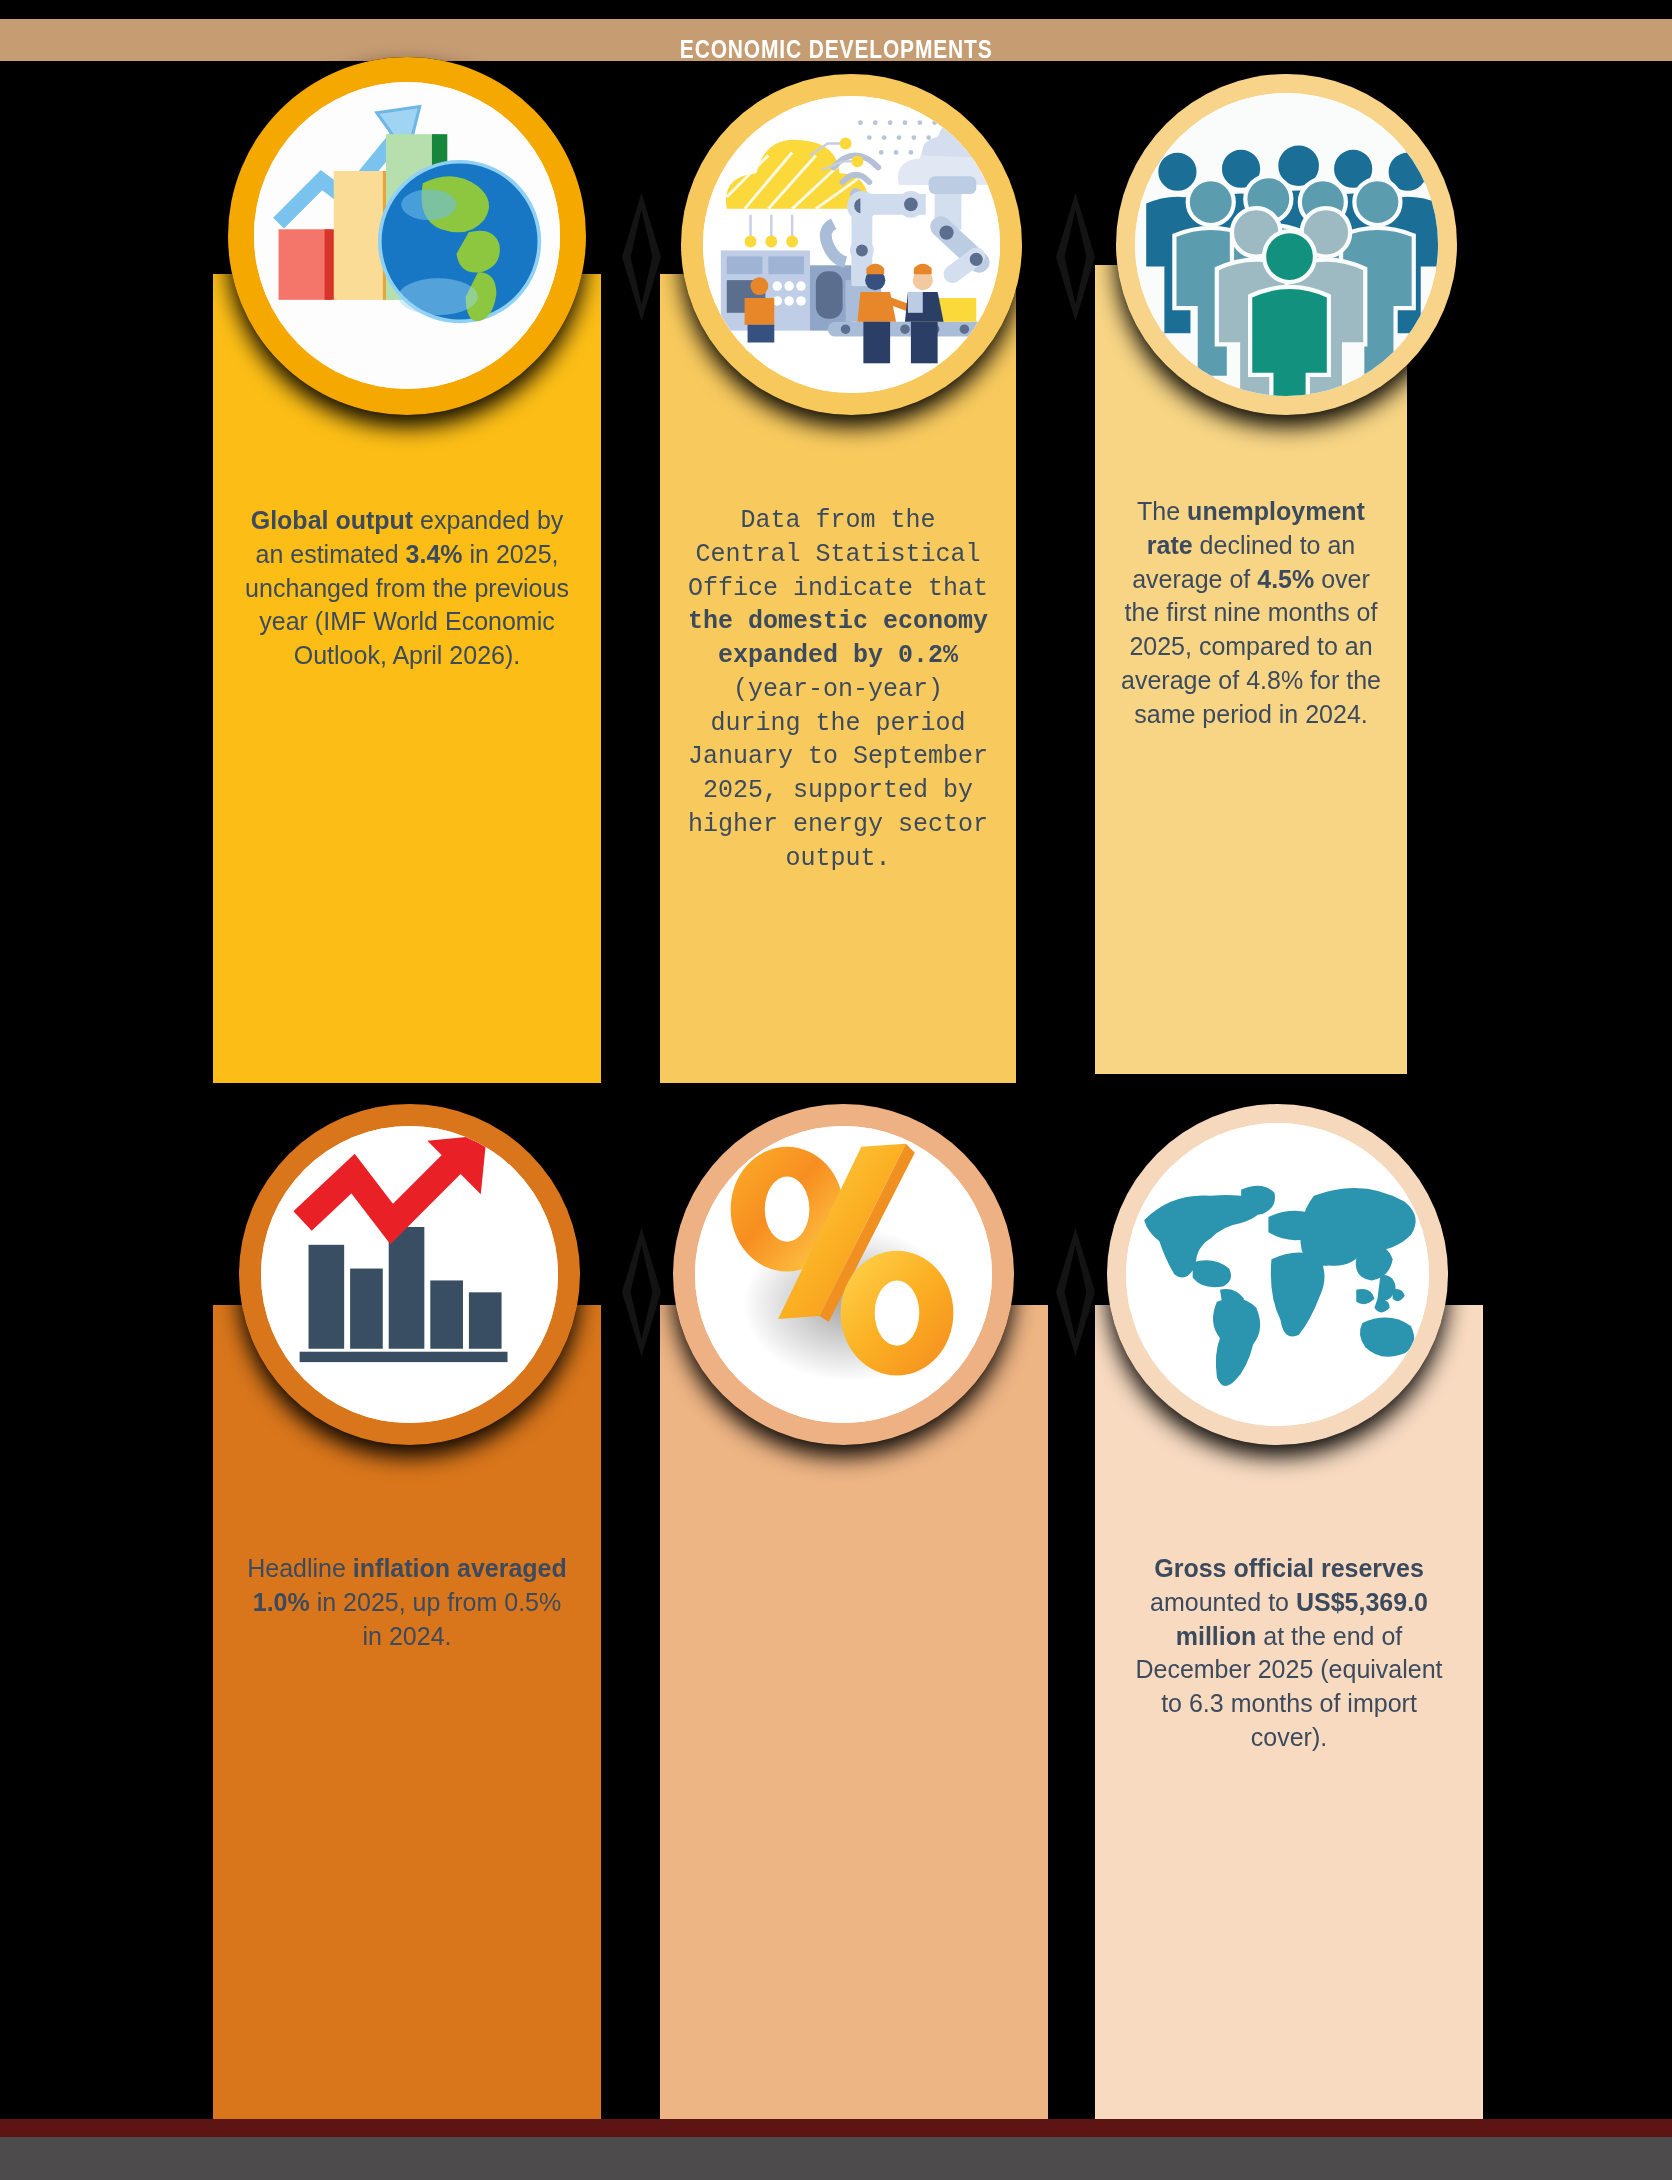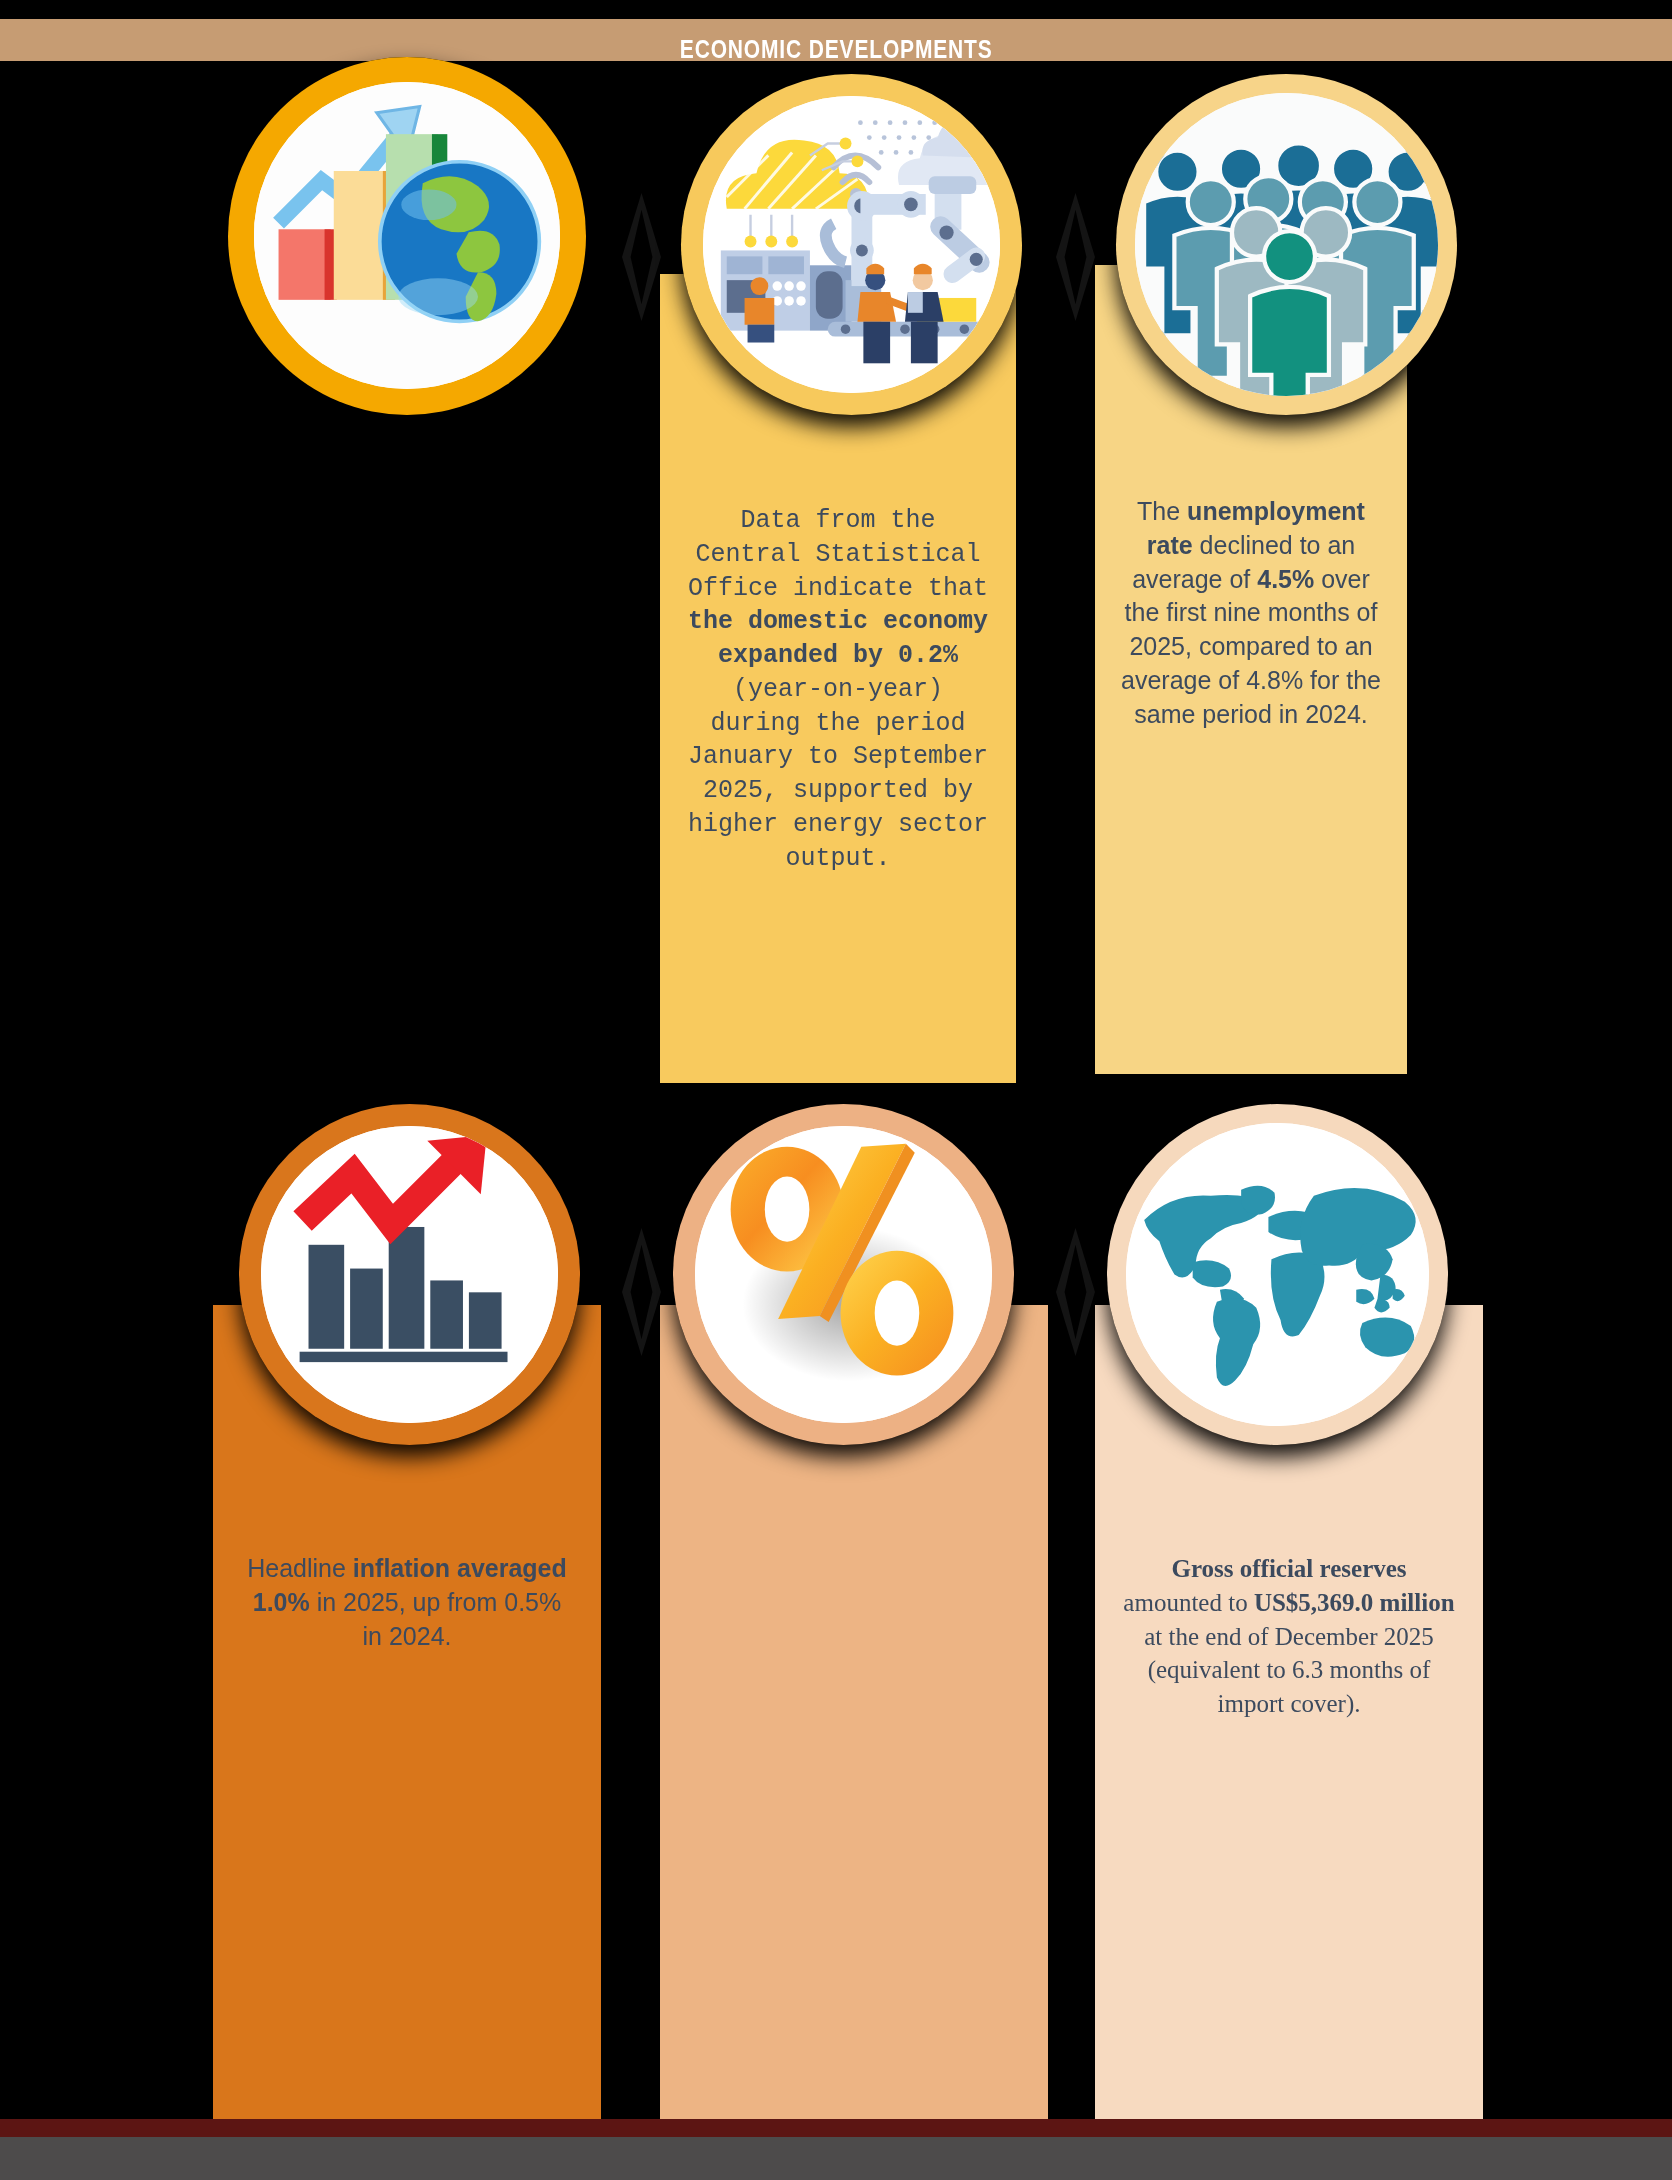--- a/index.html
+++ b/index.html
@@ -42,20 +42,24 @@
 </style>
 </head>
 <body>
 
 <div class="header-bar" style="background: rgb(198, 156, 115); margin-top: 19px;">
   <div class="header-title">ECONOMIC DEVELOPMENTS</div>
 </div>
 
 <div class="stage">
 
+  <div class="card" style="left:213px;top:213px;width:388px;height:809px;">
+    <div class="panel" style="background:#FCBE16;"></div>
+    <div class="card-text" style="top:230px;"><b>Global output</b><span> expanded by an estimated </span><b>3.4%</b><span> in 2025, unchanged from the previous year (IMF World Economic Outlook, April 2026).</span></div>
+  </div>
   <div class="medallion" style="left:228px;top:-4.3px;width:358px;height:358px;background:#000;">
     <div class="med-ring" style="background:#F5A800;"></div>
     <div class="med-face" style="left:25.6px;top:25.6px;right:25.6px;bottom:25.6px;">
       <svg viewBox="0 0 100 100">
         <rect x="0" y="0" width="100" height="100" fill="#fdfdfd"></rect>
 
         <polyline points="8,46 22,32 30,38 48,16" fill="none" stroke="#79C3EE" stroke-width="5" stroke-linejoin="miter"></polyline>
         <polygon points="40,10 54,8 50,24" fill="#9FD4F2" stroke="#6FB6E5" stroke-width="1"></polygon>
 
         <rect x="8" y="48" width="17" height="23" fill="#F4766A"></rect>
@@ -325,21 +329,21 @@
         <ellipse cx="68" cy="63" rx="7.5" ry="11" fill="#fff"></ellipse>
       </svg>
     </div>
   </div>
 
   <div class="connector" style="left:1056px;top:1167px;">
     <div class="chev chev-up"></div>
     <div class="chev chev-dn"></div>
   </div>
 
-  <div class="card" style="left:1095px;top:1244px;width:388px;height:818px;font-family:Liberation Serif, serif;">
+  <div class="card" style="left:1095px;top:1244px;width:388px;height:818px;">
     <div class="panel" style="background:#F7DAC0;"></div>
     <div class="card-text" style="top:247px;"><b>Gross official reserves</b><span> amounted to </span><b>US$5,369.0 million</b><span> at the end of December 2025 (equivalent to 6.3 months of import cover).</span></div>
   </div>
   <div class="medallion" style="left:1107px;top:1043px;width:341px;height:341px;background:#000;">
     <div class="med-ring" style="background:#F6D9BD;"></div>
     <div class="med-face" style="left:19px;top:19px;right:19px;bottom:19px;">
       <svg viewBox="0 0 100 100">
         <rect width="100" height="100" fill="#fff"></rect>
         <g fill="#2B94AE">
 

